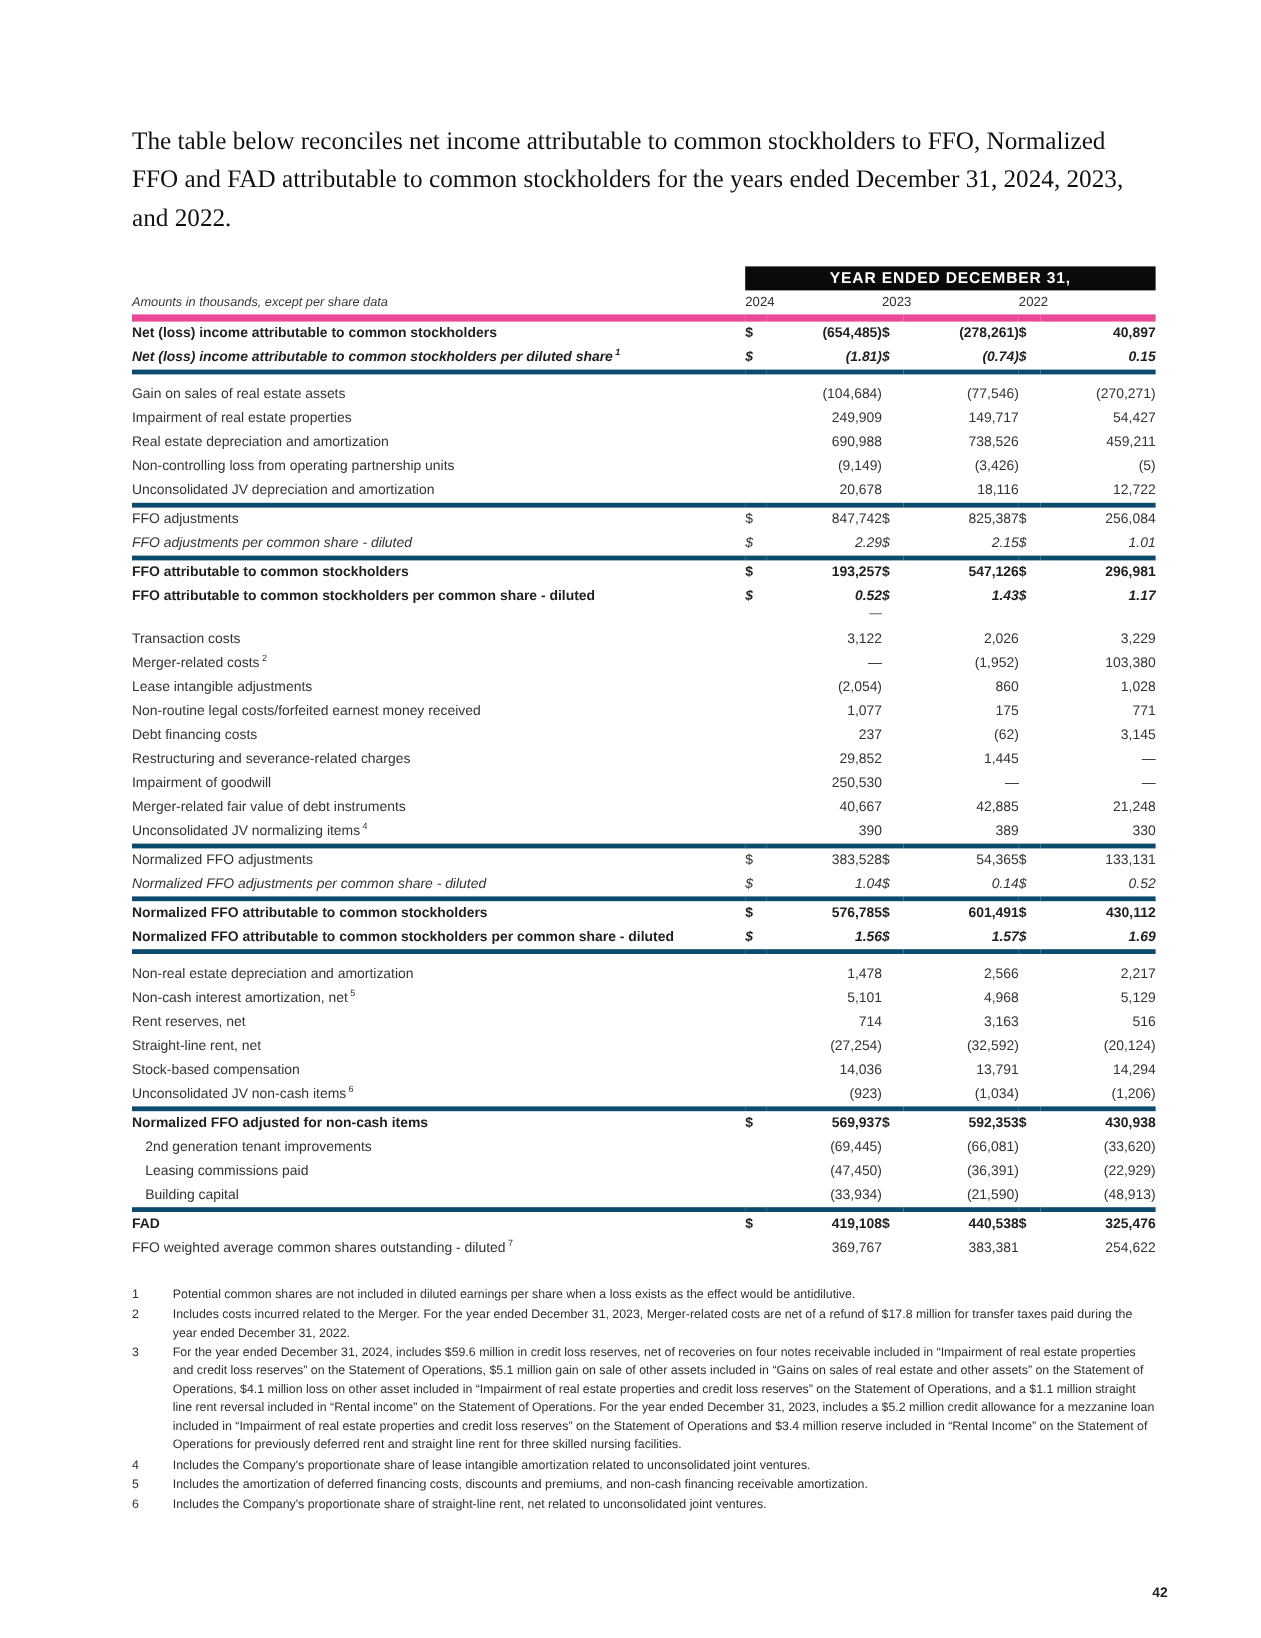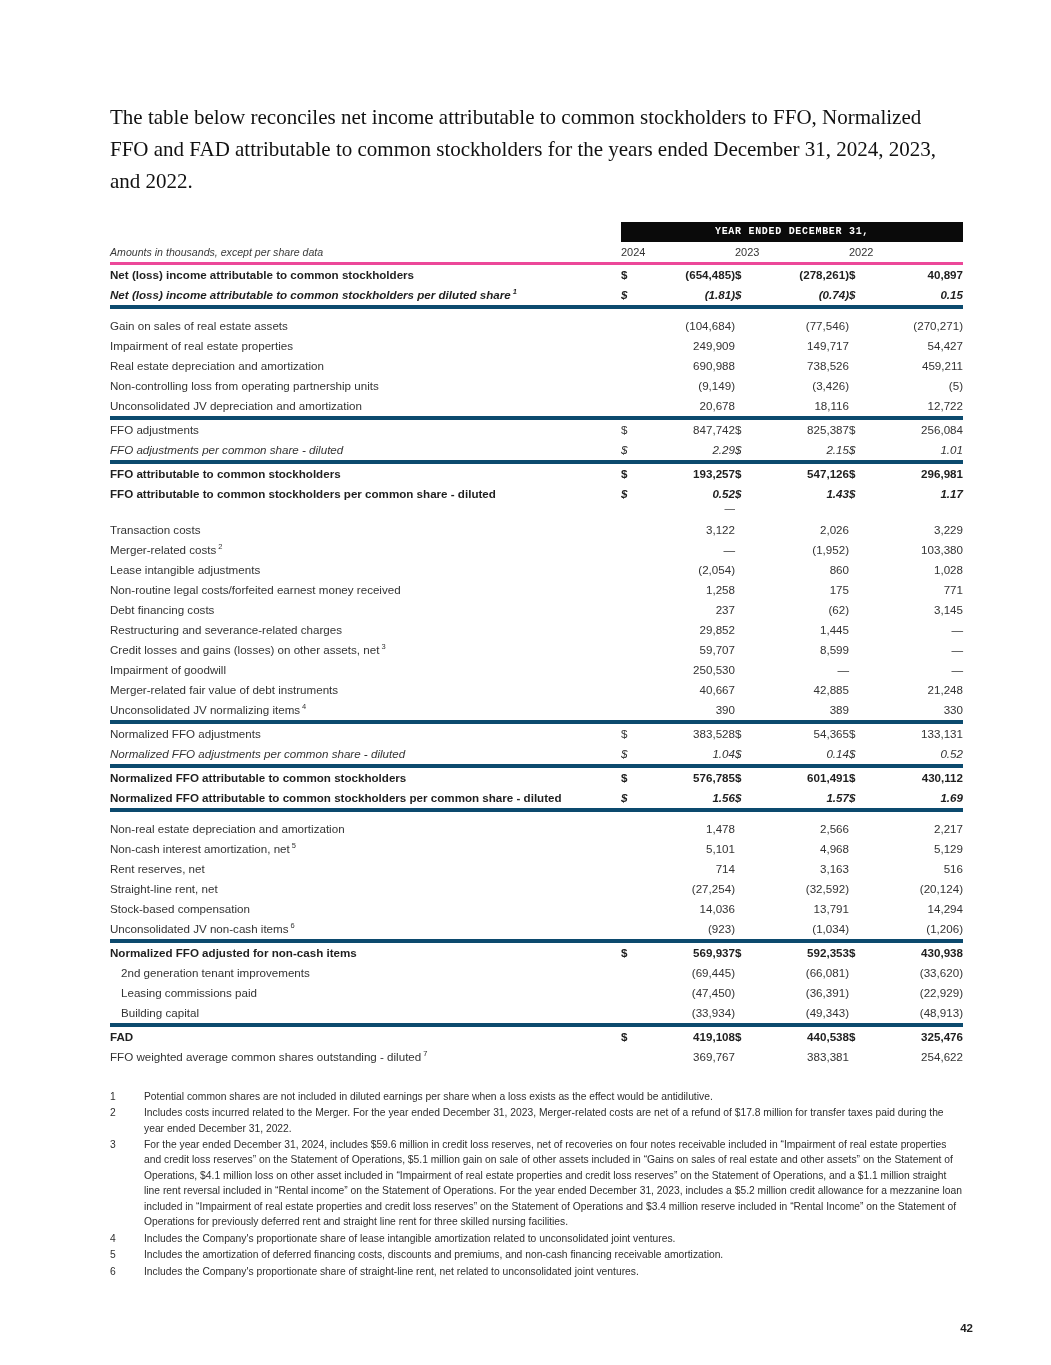--- a/index.html
+++ b/index.html
@@ -24,24 +24,24 @@
     font-size: 11.6px; line-height: 14px; color: #333;
     table-layout: fixed;
   }
   .fin-table td, .fin-table th { padding: 3px 0; vertical-align: bottom; }
   col.c-label  { width: 511px; }
   col.c-dollar { width: 18px; }
   col.c-val    { width: 96px; }
 
   .banner {
     background: #0a0a0a; color: #ffffff;
-    font-size: 10px; font-weight: 700; letter-spacing: .7px;
-    text-align: center; padding: 4px 0; font-family: Liberation Mono, monospace;
+    font-size: 13px; font-weight: 700; letter-spacing: .7px;
+    text-align: center; padding: 4px 0;
   }
-  .hdr th { border-bottom: 3px solid #ec4899; font-weight: 400; }
+  .hdr th { border-bottom: 6px solid #ec4899; font-weight: 400; }
   .left-hdr { font-style: italic; font-size: 10.6px; text-align: left; color: #3a3a3a; }
   .yr { text-align: left; font-size: 11px; padding-right: 15px; color: #333; }
 
   .label  { text-align: left; }
   .dollar { text-align: left; }
   .val    { text-align: right; }
 
   tr.bold td { font-weight: 700; color: #1f1f1f; }
   tr.bolditalic td { font-weight: 700; font-style: italic; color: #1f1f1f; }
   tr.italic td { font-style: italic; }
@@ -224,50 +224,41 @@
           <td class="dollar"></td>
           <td class="val">(2,054)</td>
           <td class="dollar"></td>
           <td class="val">860</td>
           <td class="dollar"></td>
           <td class="val">1,028</td>
         </tr>
         <tr class="">
           <td class="label">Non-routine legal costs/forfeited earnest money received</td>
           <td class="dollar"></td>
-          <td class="val">1,258</td>
+          <td class="val">1,077</td>
           <td class="dollar"></td>
           <td class="val">175</td>
           <td class="dollar"></td>
           <td class="val">771</td>
         </tr>
         <tr class="">
           <td class="label">Debt financing costs</td>
           <td class="dollar"></td>
           <td class="val">237</td>
           <td class="dollar"></td>
           <td class="val">(62)</td>
           <td class="dollar"></td>
           <td class="val">3,145</td>
         </tr>
         <tr class="">
           <td class="label">Restructuring and severance-related charges</td>
           <td class="dollar"></td>
           <td class="val">29,852</td>
           <td class="dollar"></td>
           <td class="val">1,445</td>
-          <td class="dollar"></td>
-          <td class="val">—</td>
-        </tr>
-        <tr class="">
-          <td class="label">Credit losses and gains (losses) on other assets, net<sup>3</sup></td>
-          <td class="dollar"></td>
-          <td class="val">59,707</td>
-          <td class="dollar"></td>
-          <td class="val">8,599</td>
           <td class="dollar"></td>
           <td class="val">—</td>
         </tr>
         <tr class="">
           <td class="label">Impairment of goodwill</td>
           <td class="dollar"></td>
           <td class="val">250,530</td>
           <td class="dollar"></td>
           <td class="val">—</td>
           <td class="dollar"></td>
@@ -406,21 +397,21 @@
           <td class="dollar"></td>
           <td class="val">(36,391)</td>
           <td class="dollar"></td>
           <td class="val">(22,929)</td>
         </tr>
         <tr class="line  indent">
           <td class="label">Building capital</td>
           <td class="dollar"></td>
           <td class="val">(33,934)</td>
           <td class="dollar"></td>
-          <td class="val">(49,343)</td>
+          <td class="val">(21,590)</td>
           <td class="dollar"></td>
           <td class="val">(48,913)</td>
         </tr>
         <tr class="bold">
           <td class="label">FAD</td>
           <td class="dollar">$</td>
           <td class="val">419,108</td>
           <td class="dollar">$</td>
           <td class="val">440,538</td>
           <td class="dollar">$</td>

